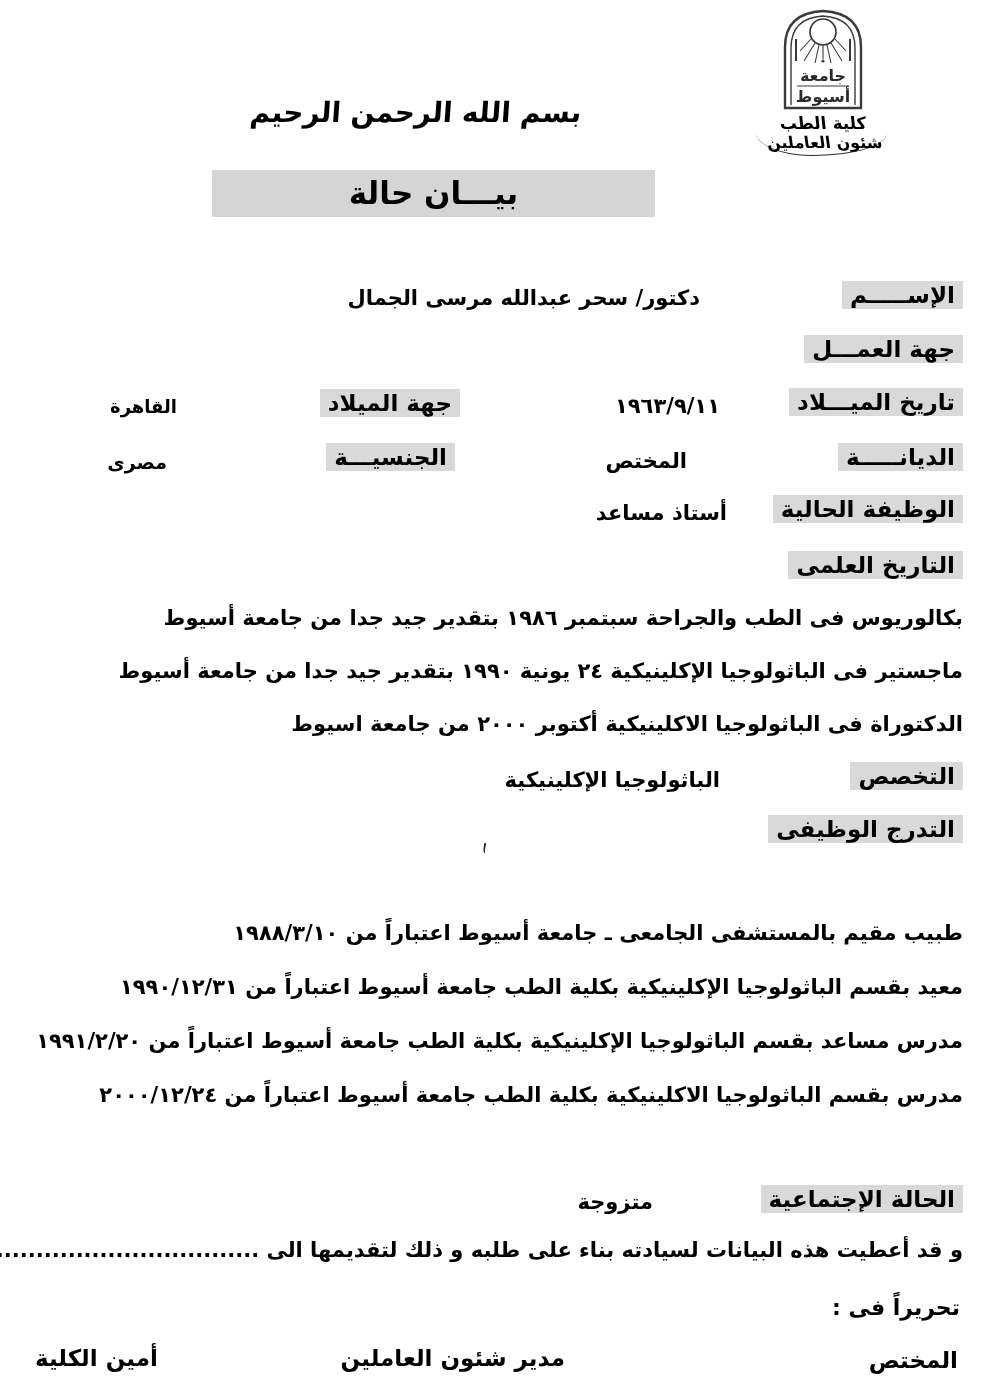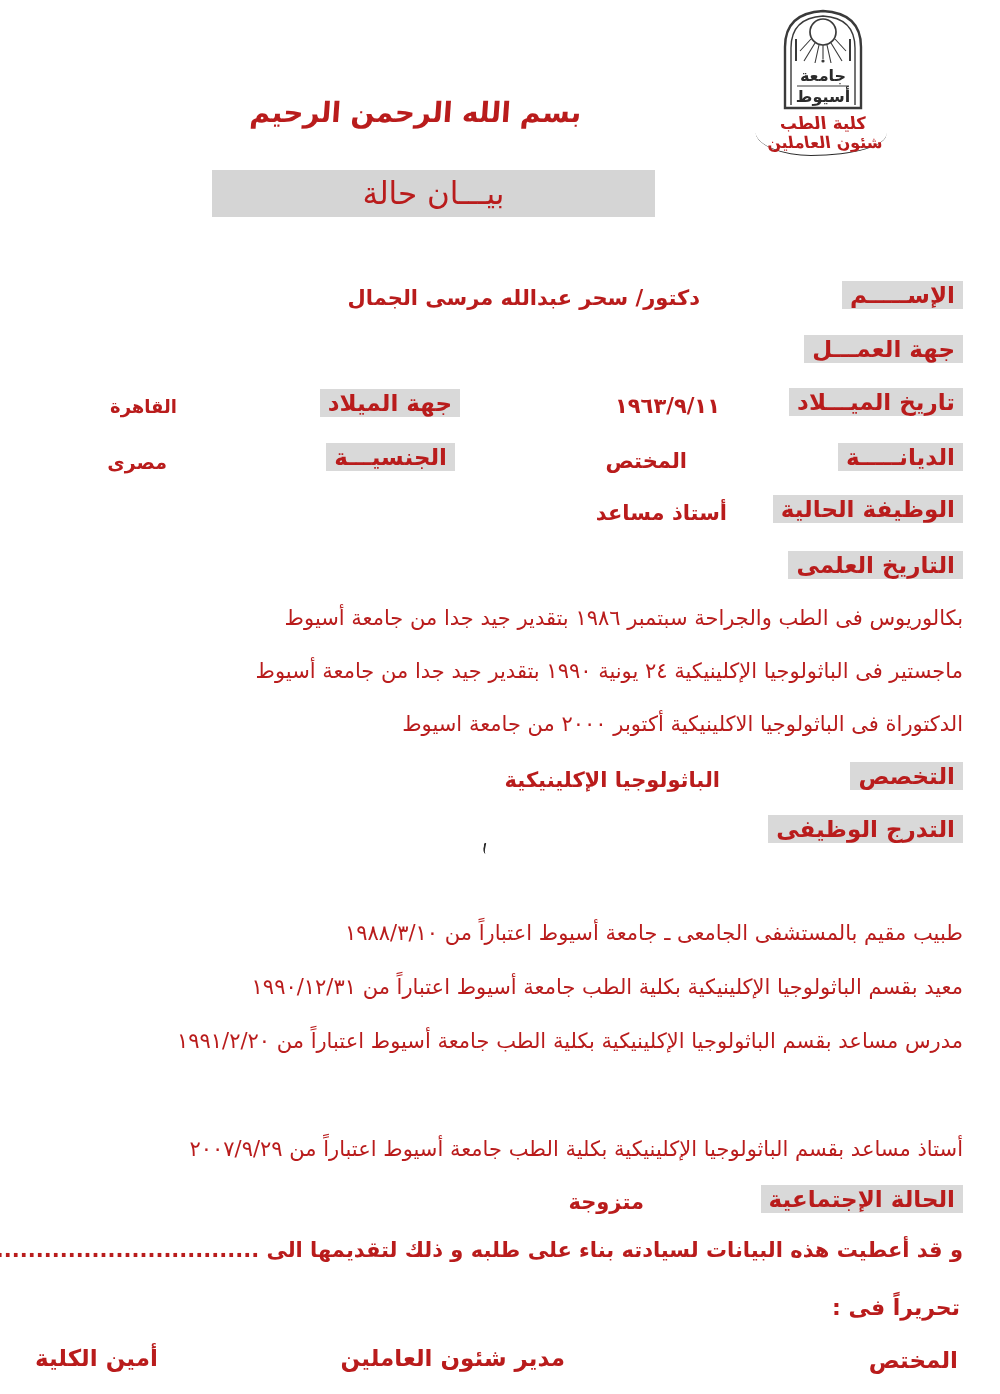--- a/index.html
+++ b/index.html
@@ -3,43 +3,43 @@
 <meta charset="utf-8">
 <style>
   * { margin:0; padding:0; box-sizing:border-box; }
   html,body { background:#ffffff; }
   .page {
     position:relative;
     width:1000px; height:1394px;
     background:#ffffff;
     direction:rtl;
     font-family:"DejaVu Sans", sans-serif;
-    color:#b91c1c;
+    color:#000000;
     overflow:hidden;
   }
   .abs { position:absolute; white-space:nowrap; }
 
   
   .letterhead { top:5px; right:112px; width:130px; text-align:center; }
   .emblem { display:block; margin:0 auto; }
   .faculty-name { font-size:17px; font-weight:bold; margin-top:2px; transform:skewX(6deg); }
   .office-name { font-size:16px; font-weight:bold; transform:skewX(8deg); border-bottom:1.5px solid #2a2a2a; border-radius:0 0 60% 40%/0 0 100% 100%; display:inline-block; padding:0 6px 3px 10px; }
 
   .basmala { top:96px; right:418px; font-size:28px; font-weight:bold; transform:skewX(-4deg); letter-spacing:0; }
 
   .title-band {
     top:170px; right:345px; width:443px; height:47px;
     background:#d5d5d5;
     text-align:center; line-height:46px;
-    font-size:31px; font-weight:normal;
+    font-size:31px; font-weight:bold;
   }
 
   .lbl { font-size:23px; font-weight:bold; background:#d9d9d9; padding:1px 8px; }
   .val { font-size:21px; font-weight:bold; }
-  .bodyline { font-size:21px; font-weight:normal; }
+  .bodyline { font-size:21px; font-weight:bold; }
 
   
   .l-name      { top:281px;  right:37px; }
   .l-work      { top:335px;  right:37px; }
   .l-bdate     { top:388px;  right:37px; }
   .l-religion  { top:443px;  right:37px; }
   .l-job       { top:495px;  right:37px; }
   .l-scihdr    { top:551px;  right:37px; }
   .l-spec      { top:762px;  right:37px; }
   .l-career    { top:815px;  right:37px; }
@@ -51,21 +51,21 @@
 
   
   .v-name      { top:286px;  right:300px; }
   .v-work      { top:340px;  right:300px; }
   .v-bdate     { top:394px;  right:280px; }
   .v-bplace    { top:396px;  right:823px; font-size:18px; }
   .v-religion  { top:449px;  right:313px; }
   .v-nation    { top:451px;  right:833px; font-size:19px; }
   .v-job       { top:501px;  right:273px; }
   .v-spec      { top:768px;  right:280px; }
-  .v-marital   { top:1190px; right:356px;text-align:center; }
+  .v-marital   { top:1190px; right:347px;text-align:center; }
 
   
   .sci-0 { top:606px; right:37px; }
   .sci-1 { top:659px; right:37px;margin-left:36px; }
   .sci-2 { top:712px; right:37px; }
   .car-0 { top:867px;  right:37px; }
   .car-1 { top:921px;  right:37px; }
   .car-2 { top:975px;  right:37px; }
   .car-3 { top:1029px; right:37px; }
   .car-4 { top:1083px; right:37px; }
@@ -130,21 +130,21 @@
   <span class="abs bodyline sci-2">الدكتوراة فى الباثولوجيا الاكلينيكية  أكتوبر ٢٠٠٠ من جامعة اسيوط</span>
 
   <span class="abs lbl l-spec">التخصص</span>
   <span class="abs val v-spec">الباثولوجيا الإكلينيكية</span>
 
   <span class="abs lbl l-career">التدرج الوظيفى</span>
   <span class="abs artifact"></span>
   <span class="abs bodyline car-1">طبيب مقيم بالمستشفى الجامعى ـ جامعة أسيوط اعتباراً من ١٩٨٨/٣/١٠</span>
   <span class="abs bodyline car-2">معيد بقسم الباثولوجيا الإكلينيكية بكلية الطب جامعة أسيوط اعتباراً من ١٩٩٠/١٢/٣١</span>
   <span class="abs bodyline car-3">مدرس مساعد بقسم الباثولوجيا الإكلينيكية بكلية الطب جامعة أسيوط اعتباراً من ١٩٩١/٢/٢٠</span>
-  <span class="abs bodyline car-5">أستاذ مساعد بقسم الباثولوجيا الإكلينيكية بكلية الطب جامعة أسيوط اعتباراً من ٢٠٠٧/٩/٢٩</span>
+  <span class="abs bodyline car-4">مدرس بقسم الباثولوجيا الاكلينيكية بكلية الطب جامعة أسيوط اعتباراً من ٢٠٠٠/١٢/٢٤</span>
 
   <span class="abs lbl l-marital">الحالة الإجتماعية</span>
   <span class="abs val v-marital">متزوجة</span>
 
   <span class="abs closing">و قد أعطيت هذه البيانات لسيادته بناء على طلبه و ذلك لتقديمها الى ................................................</span>
   <span class="abs issued">تحريراً فى :</span>
 
   <span class="abs sig-specialist">المختص</span>
   <span class="abs sig-director">مدير شئون العاملين</span>
   <span class="abs sig-secretary">أمين الكلية</span>

